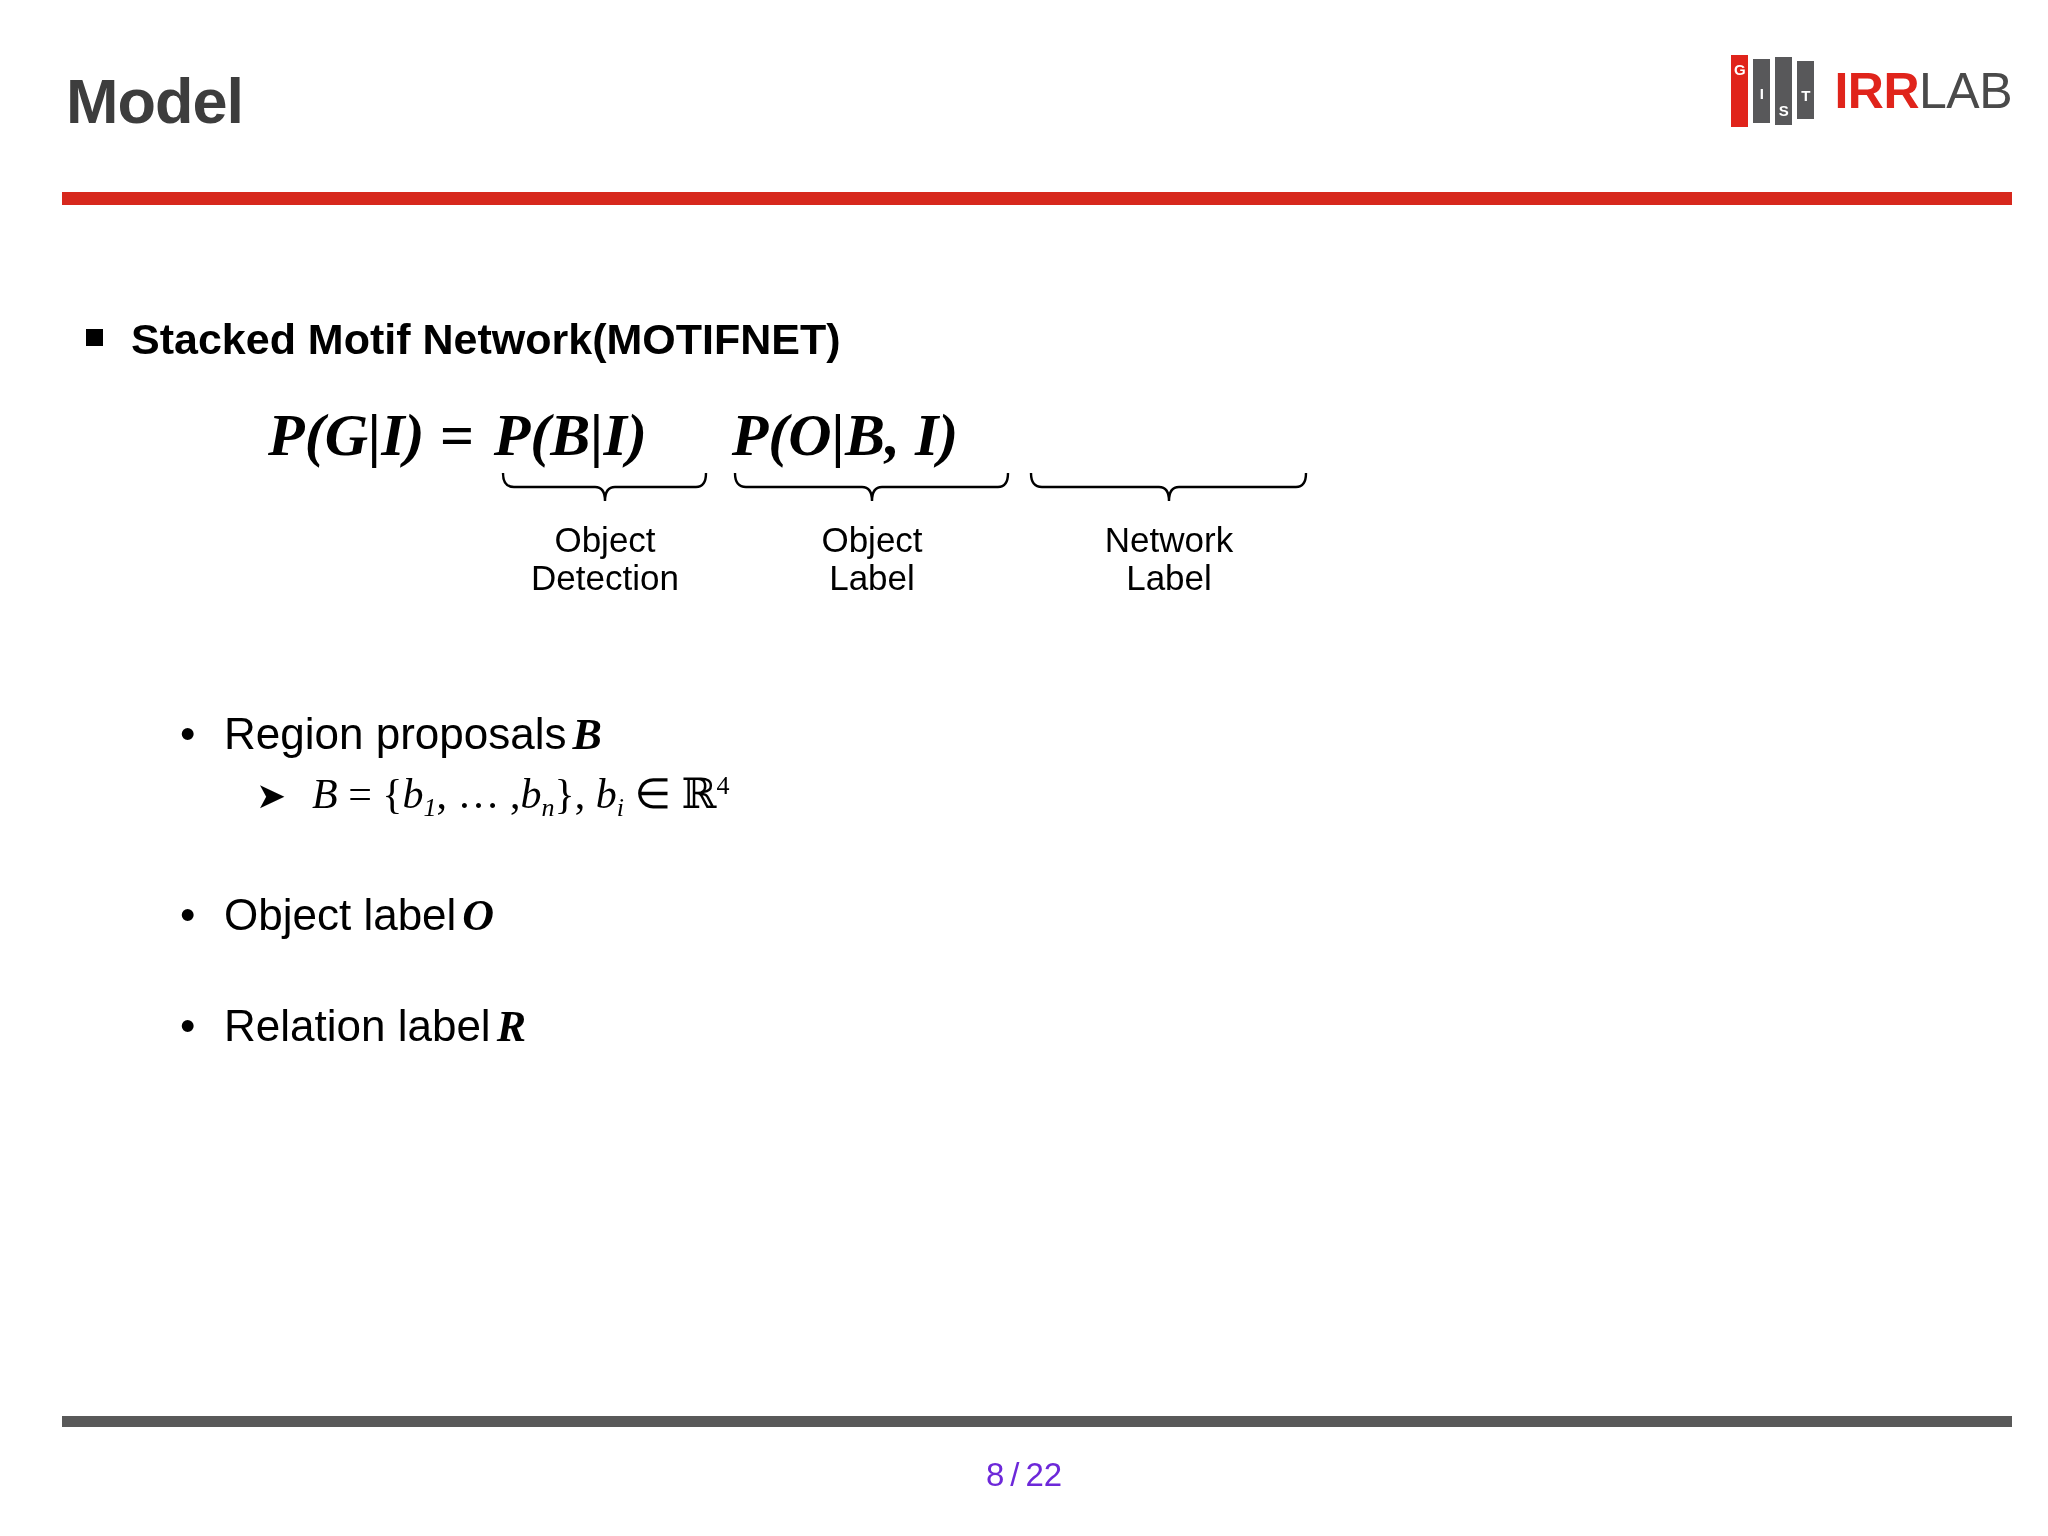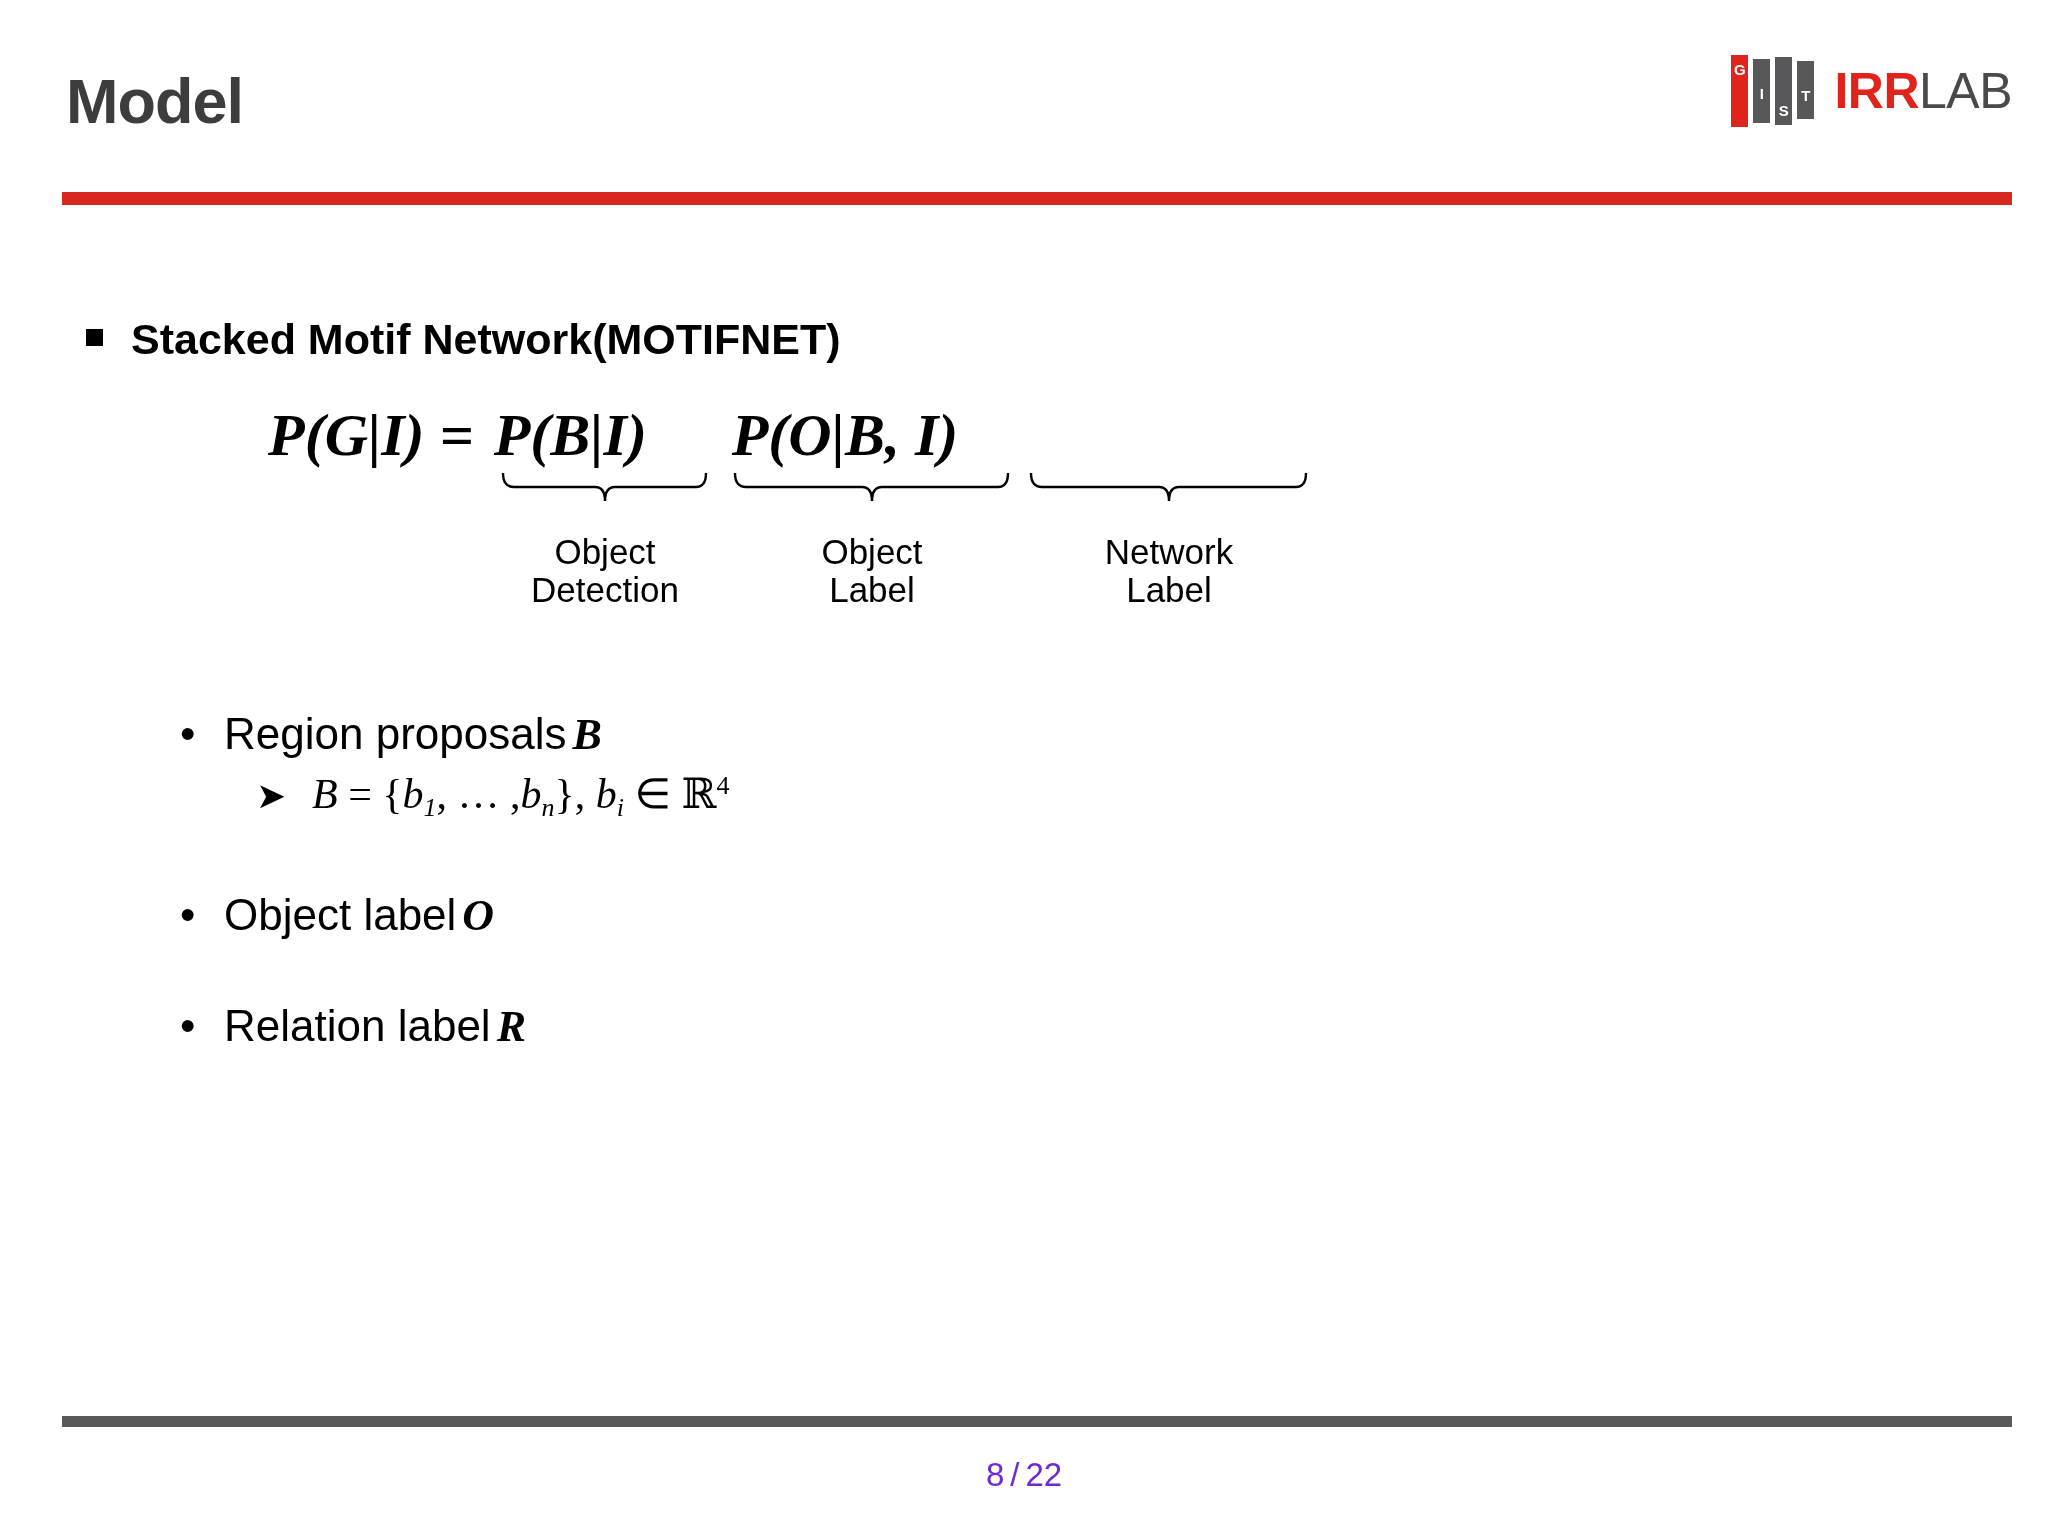--- a/index.html
+++ b/index.html
@@ -140,21 +140,21 @@
   }
   .brace {
     position: relative;
     height: 46px;
     flex: none;
   }
   .brace svg { display: block; }
 
   .brace-labels {
     display: flex;
-    margin-top: 16px;
+    margin-top: 4px;
   }
   .brace-label {
     text-align: center;
     font-size: 35px;
     line-height: 1.08;
     color: #000000;
     font-family: "Liberation Sans", sans-serif;
     flex: none;
   }
 

